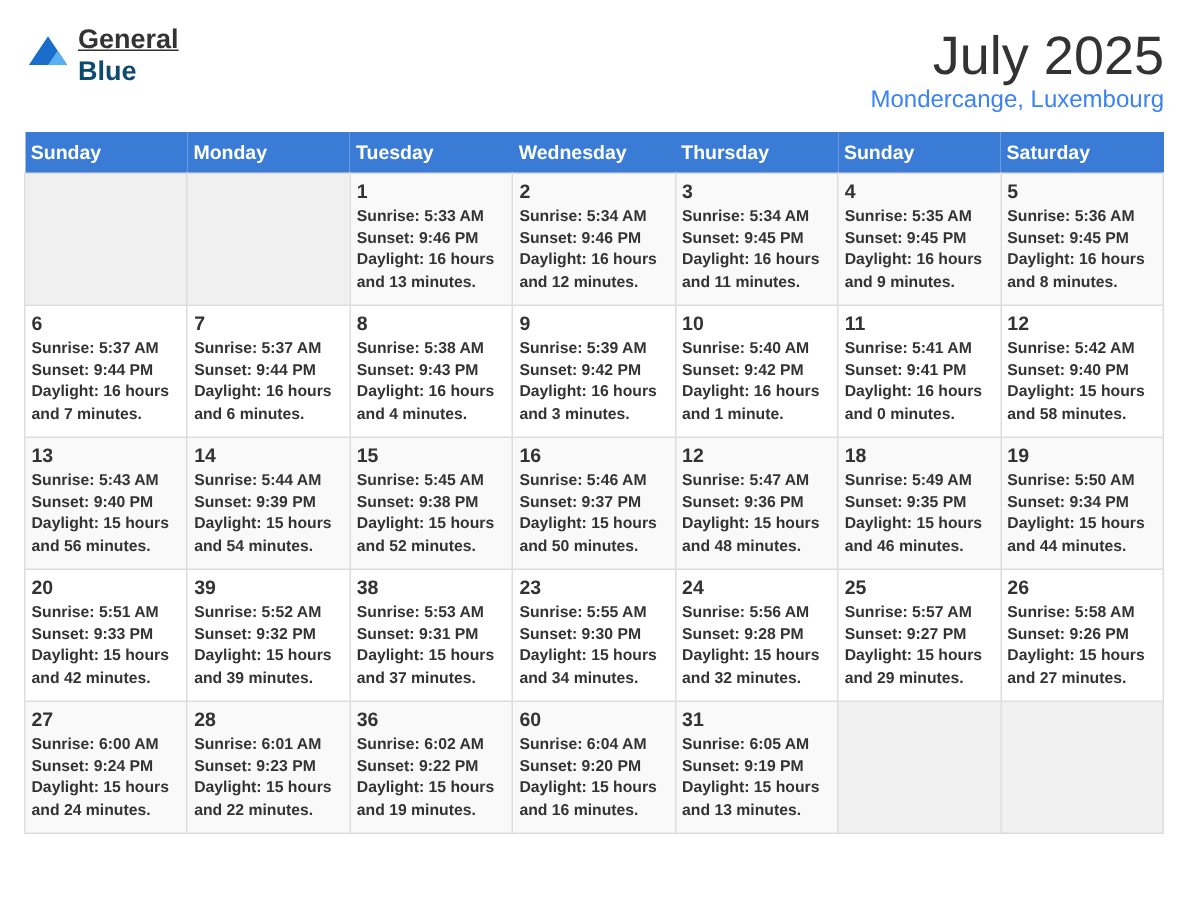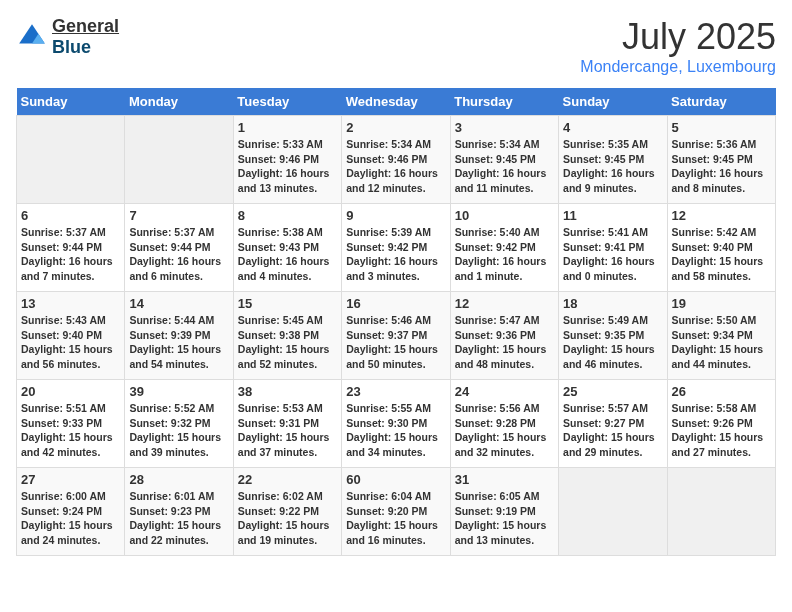--- a/index.html
+++ b/index.html
@@ -240,21 +240,21 @@
       <tr>
         <td>
           <div class="day-num">27</div>
           <div class="day-info">Sunrise: 6:00 AM<br>Sunset: 9:24 PM<br>Daylight: 15 hours and 24 minutes.</div>
         </td>
         <td>
           <div class="day-num">28</div>
           <div class="day-info">Sunrise: 6:01 AM<br>Sunset: 9:23 PM<br>Daylight: 15 hours and 22 minutes.</div>
         </td>
         <td>
-          <div class="day-num">22</div>
+          <div class="day-num">36</div>
           <div class="day-info">Sunrise: 6:02 AM<br>Sunset: 9:22 PM<br>Daylight: 15 hours and 19 minutes.</div>
         </td>
         <td>
           <div class="day-num">60</div>
           <div class="day-info">Sunrise: 6:04 AM<br>Sunset: 9:20 PM<br>Daylight: 15 hours and 16 minutes.</div>
         </td>
         <td>
           <div class="day-num">31</div>
           <div class="day-info">Sunrise: 6:05 AM<br>Sunset: 9:19 PM<br>Daylight: 15 hours and 13 minutes.</div>
         </td>

